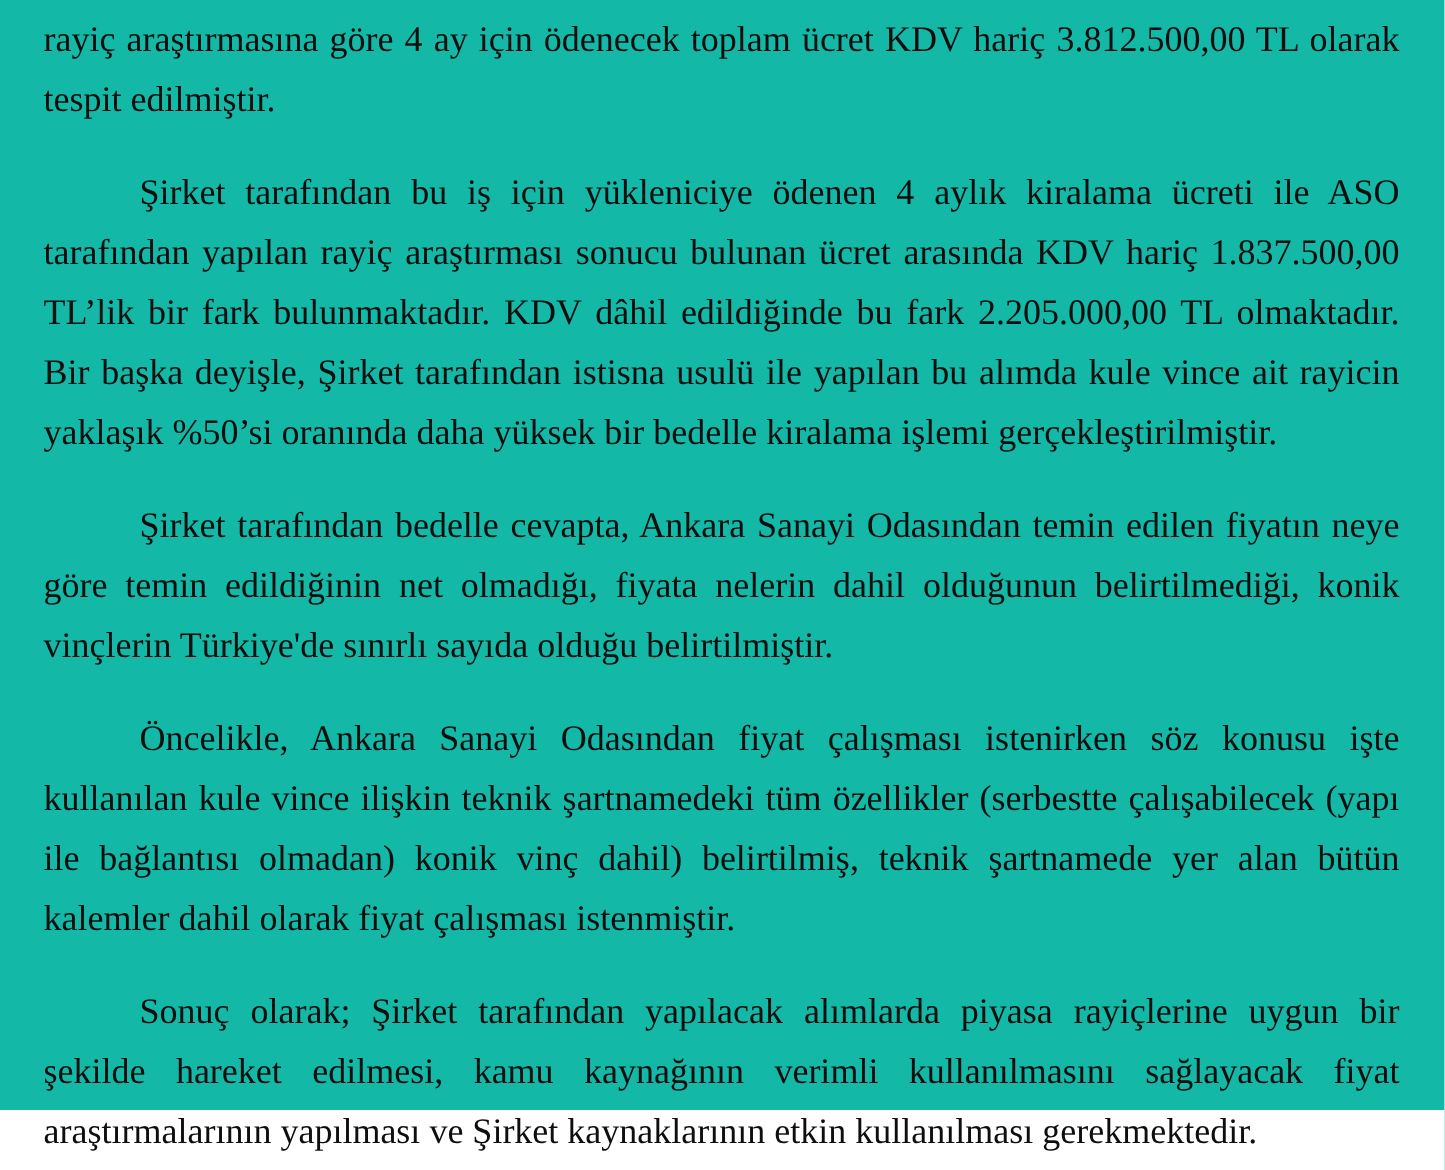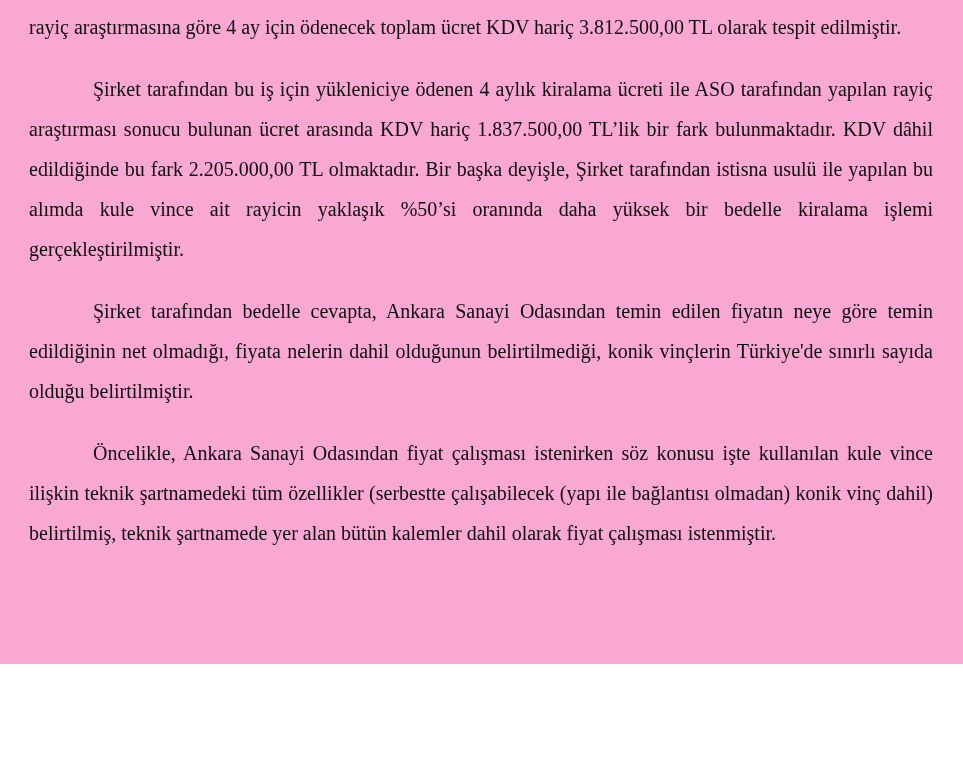--- a/index.html
+++ b/index.html
@@ -6,25 +6,25 @@
     margin: 0;
     padding: 0;
     width: 963px;
     height: 780px;
     background: #ffffff;
     overflow: hidden;
   }
   .page {
     box-sizing: border-box;
     width: 963px;
-    height: 664px;
+    height: 740px;
     padding: 7px 30px 0 29px;
-    background: #f9a8d4;
+    background: #14b8a6;
     font-family: "Liberation Serif", "DejaVu Serif", serif;
-    font-size: 20px;
+    font-size: 24px;
     line-height: 40px;
     color: #0e0e0e;
   }
   p.doc-par {
     margin: 0 0 22px 0;
     padding: 0;
     text-align: justify;
     text-justify: inter-word;
   }
   p.doc-par.indent {
@@ -39,13 +39,14 @@
 
 <div class="page">
   <p class="doc-par">rayiç araştırmasına göre 4 ay için ödenecek toplam ücret KDV hariç 3.812.500,00 TL olarak tespit edilmiştir.</p>
 
   <p class="doc-par indent">Şirket tarafından bu iş için yükleniciye ödenen 4 aylık kiralama ücreti ile ASO tarafından yapılan rayiç araştırması sonucu bulunan ücret arasında KDV hariç 1.837.500,00 TL’lik bir fark bulunmaktadır. KDV dâhil edildiğinde bu fark 2.205.000,00 TL olmaktadır. Bir başka deyişle, Şirket tarafından istisna usulü ile yapılan bu alımda kule vince ait rayicin yaklaşık %50’si oranında daha yüksek bir bedelle kiralama işlemi gerçekleştirilmiştir.</p>
 
   <p class="doc-par indent">Şirket tarafından bedelle cevapta, Ankara Sanayi Odasından temin edilen fiyatın neye göre temin edildiğinin net olmadığı, fiyata nelerin dahil olduğunun belirtilmediği, konik vinçlerin Türkiye'de sınırlı sayıda olduğu belirtilmiştir.</p>
 
   <p class="doc-par indent">Öncelikle, Ankara Sanayi Odasından fiyat çalışması istenirken söz konusu işte kullanılan kule vince ilişkin teknik şartnamedeki tüm özellikler (serbestte çalışabilecek (yapı ile bağlantısı olmadan) konik vinç dahil) belirtilmiş, teknik şartnamede yer alan bütün kalemler dahil olarak fiyat çalışması istenmiştir.</p>
 
+  <p class="doc-par indent">Sonuç olarak; Şirket tarafından yapılacak alımlarda piyasa rayiçlerine uygun bir şekilde hareket edilmesi, kamu kaynağının verimli kullanılmasını sağlayacak fiyat araştırmalarının yapılması ve Şirket kaynaklarının etkin kullanılması gerekmektedir.</p>
 </div>
 
 </body></html>

